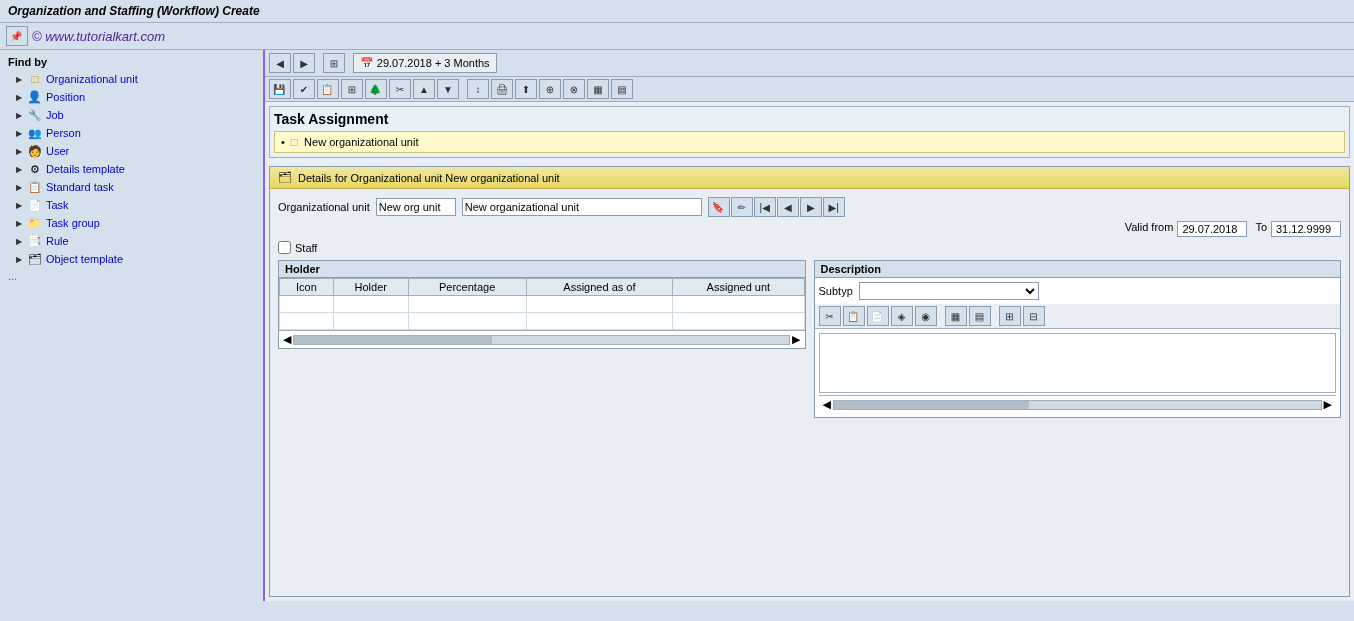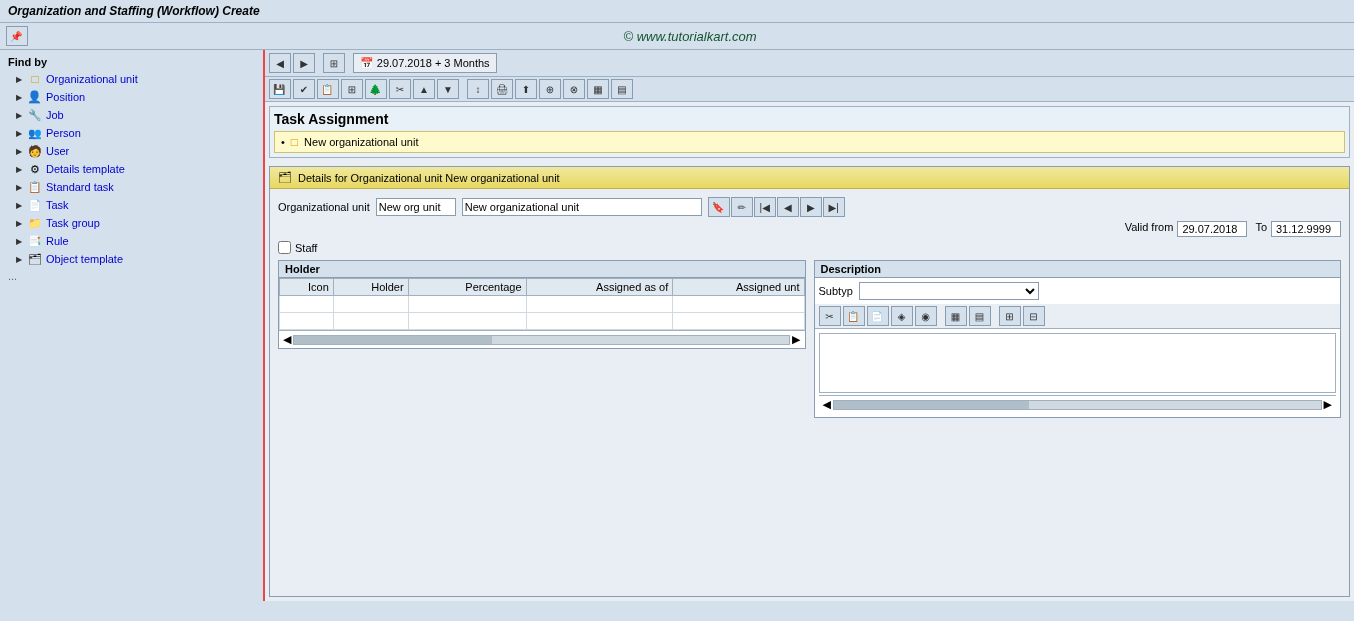--- a/index.html
+++ b/index.html
@@ -25,37 +25,37 @@
       background: #d4e0ec;
       padding: 3px 6px;
       display: flex;
       align-items: center;
       gap: 4px;
       border-bottom: 1px solid #a0b0c0;
     }
 
     .watermark {
       flex: 1;
-      text-align: center;
-      color: #14532d;
+      text-align: left;
+      color: #4c1d95;
       font-size: 13px;
       font-style: italic;
     }
 
     
     .main-layout {
       display: flex;
       height: calc(621px - 70px);
     }
 
     
     .sidebar {
       width: 265px;
       background: #d4e0ec;
-      border-right: 2px solid #ef4444;
+      border-right: 2px solid #8b5cf6;
       overflow-y: auto;
       padding: 4px 0;
     }
 
     .sidebar-label {
       padding: 2px 8px;
       font-weight: bold;
       font-size: 11px;
     }
 
@@ -305,21 +305,20 @@
       border-collapse: collapse;
       font-size: 11px;
     }
 
     .holder-table th {
       background: #e0e8f0;
       border: 1px solid #a0b0c0;
       padding: 2px 4px;
       font-weight: normal;
       white-space: nowrap;
-      text-align: right;
     }
 
     .holder-table td {
       border: 1px solid #d0d8e0;
       padding: 2px 4px;
     }
 
     .holder-scroll {
       display: flex;
       align-items: center;

